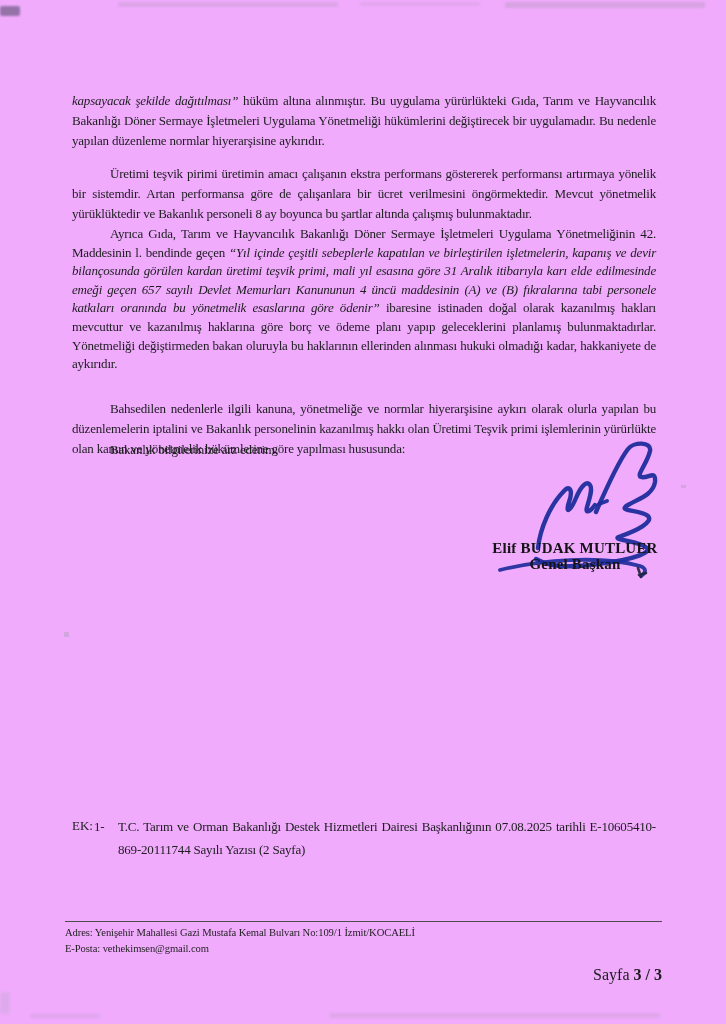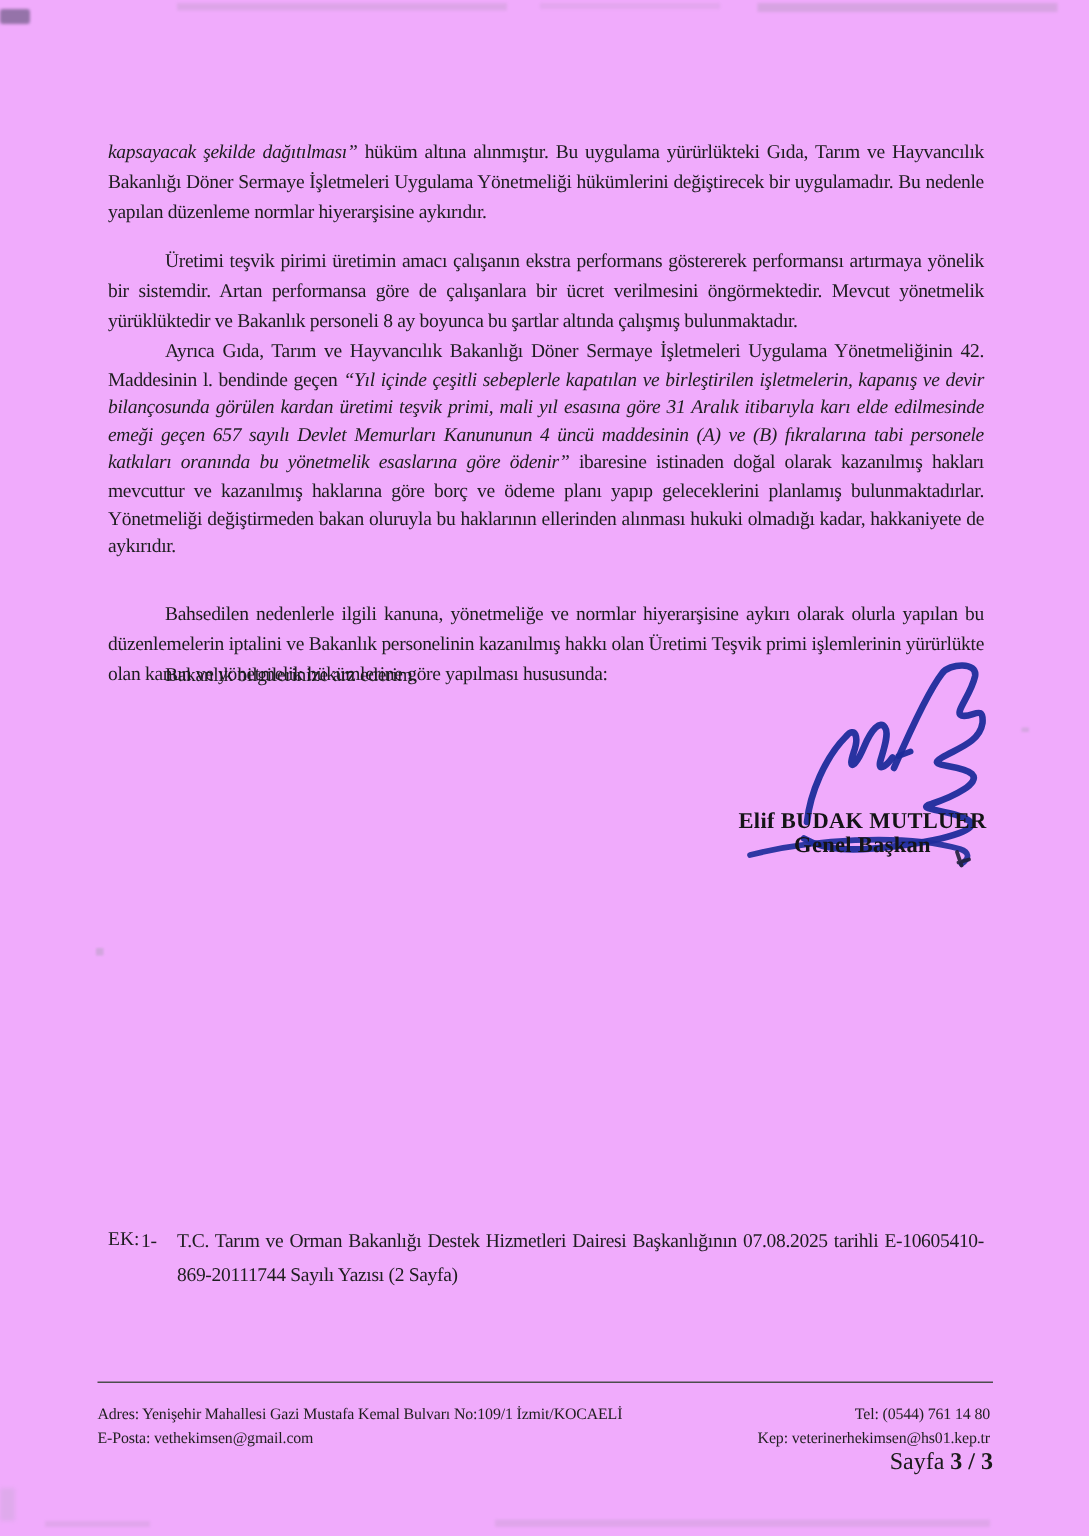--- a/index.html
+++ b/index.html
@@ -40,21 +40,21 @@
   .ek-item{
     position:absolute;left:94px;top:816px;width:562px;
     display:flex;font-size:13px;letter-spacing:-0.2px;line-height:22.5px;
   }
   .ek-marker{flex:0 0 24px;}
   .ek-text{flex:1;text-align:justify;}
   
   .footer{
     position:absolute;left:65px;top:921px;width:597px;
     border-top:1.5px solid #4d4d4d;
-    padding-top:14px;
+    padding-top:3px;
     display:flex;justify-content:space-between;
     font-size:10.6px;line-height:15.6px;color:#1f1f1f;letter-spacing:-0.1px;
   }
   .footer-left{width:62%;}
   .footer-right{width:37%;text-align:right;padding-right:2px;}
   .page-num{
     position:absolute;right:64px;top:966px;font-size:16px;color:#1b1b1b;
   }
   .page-num b{font-weight:bold;}
   
@@ -110,24 +110,20 @@
   <div class="ek-item">
     <span class="ek-marker">1-</span>
     <span class="ek-text">T.C. Tarım ve Orman Bakanlığı Destek Hizmetleri Dairesi Başkanlığının 07.08.2025 tarihli E-10605410-869-20111744 Sayılı Yazısı (2 Sayfa)</span>
   </div>
 
   <div class="footer">
     <div class="footer-left">
       <div>Adres: Yenişehir Mahallesi Gazi Mustafa Kemal Bulvarı No:109/1 İzmit/KOCAELİ</div>
       <div>E-Posta: vethekimsen@gmail.com</div>
     </div>
-    <div class="footer-right">
-      <div>Tel: (0544) 761 14 80</div>
-      <div>Kep: veterinerhekimsen@hs01.kep.tr</div>
-    </div>
   </div>
 
   <div class="page-num">
     <span>Sayfa</span>
     <b>3 / 3</b>
   </div>
 
 </div>
 
 </body></html>

